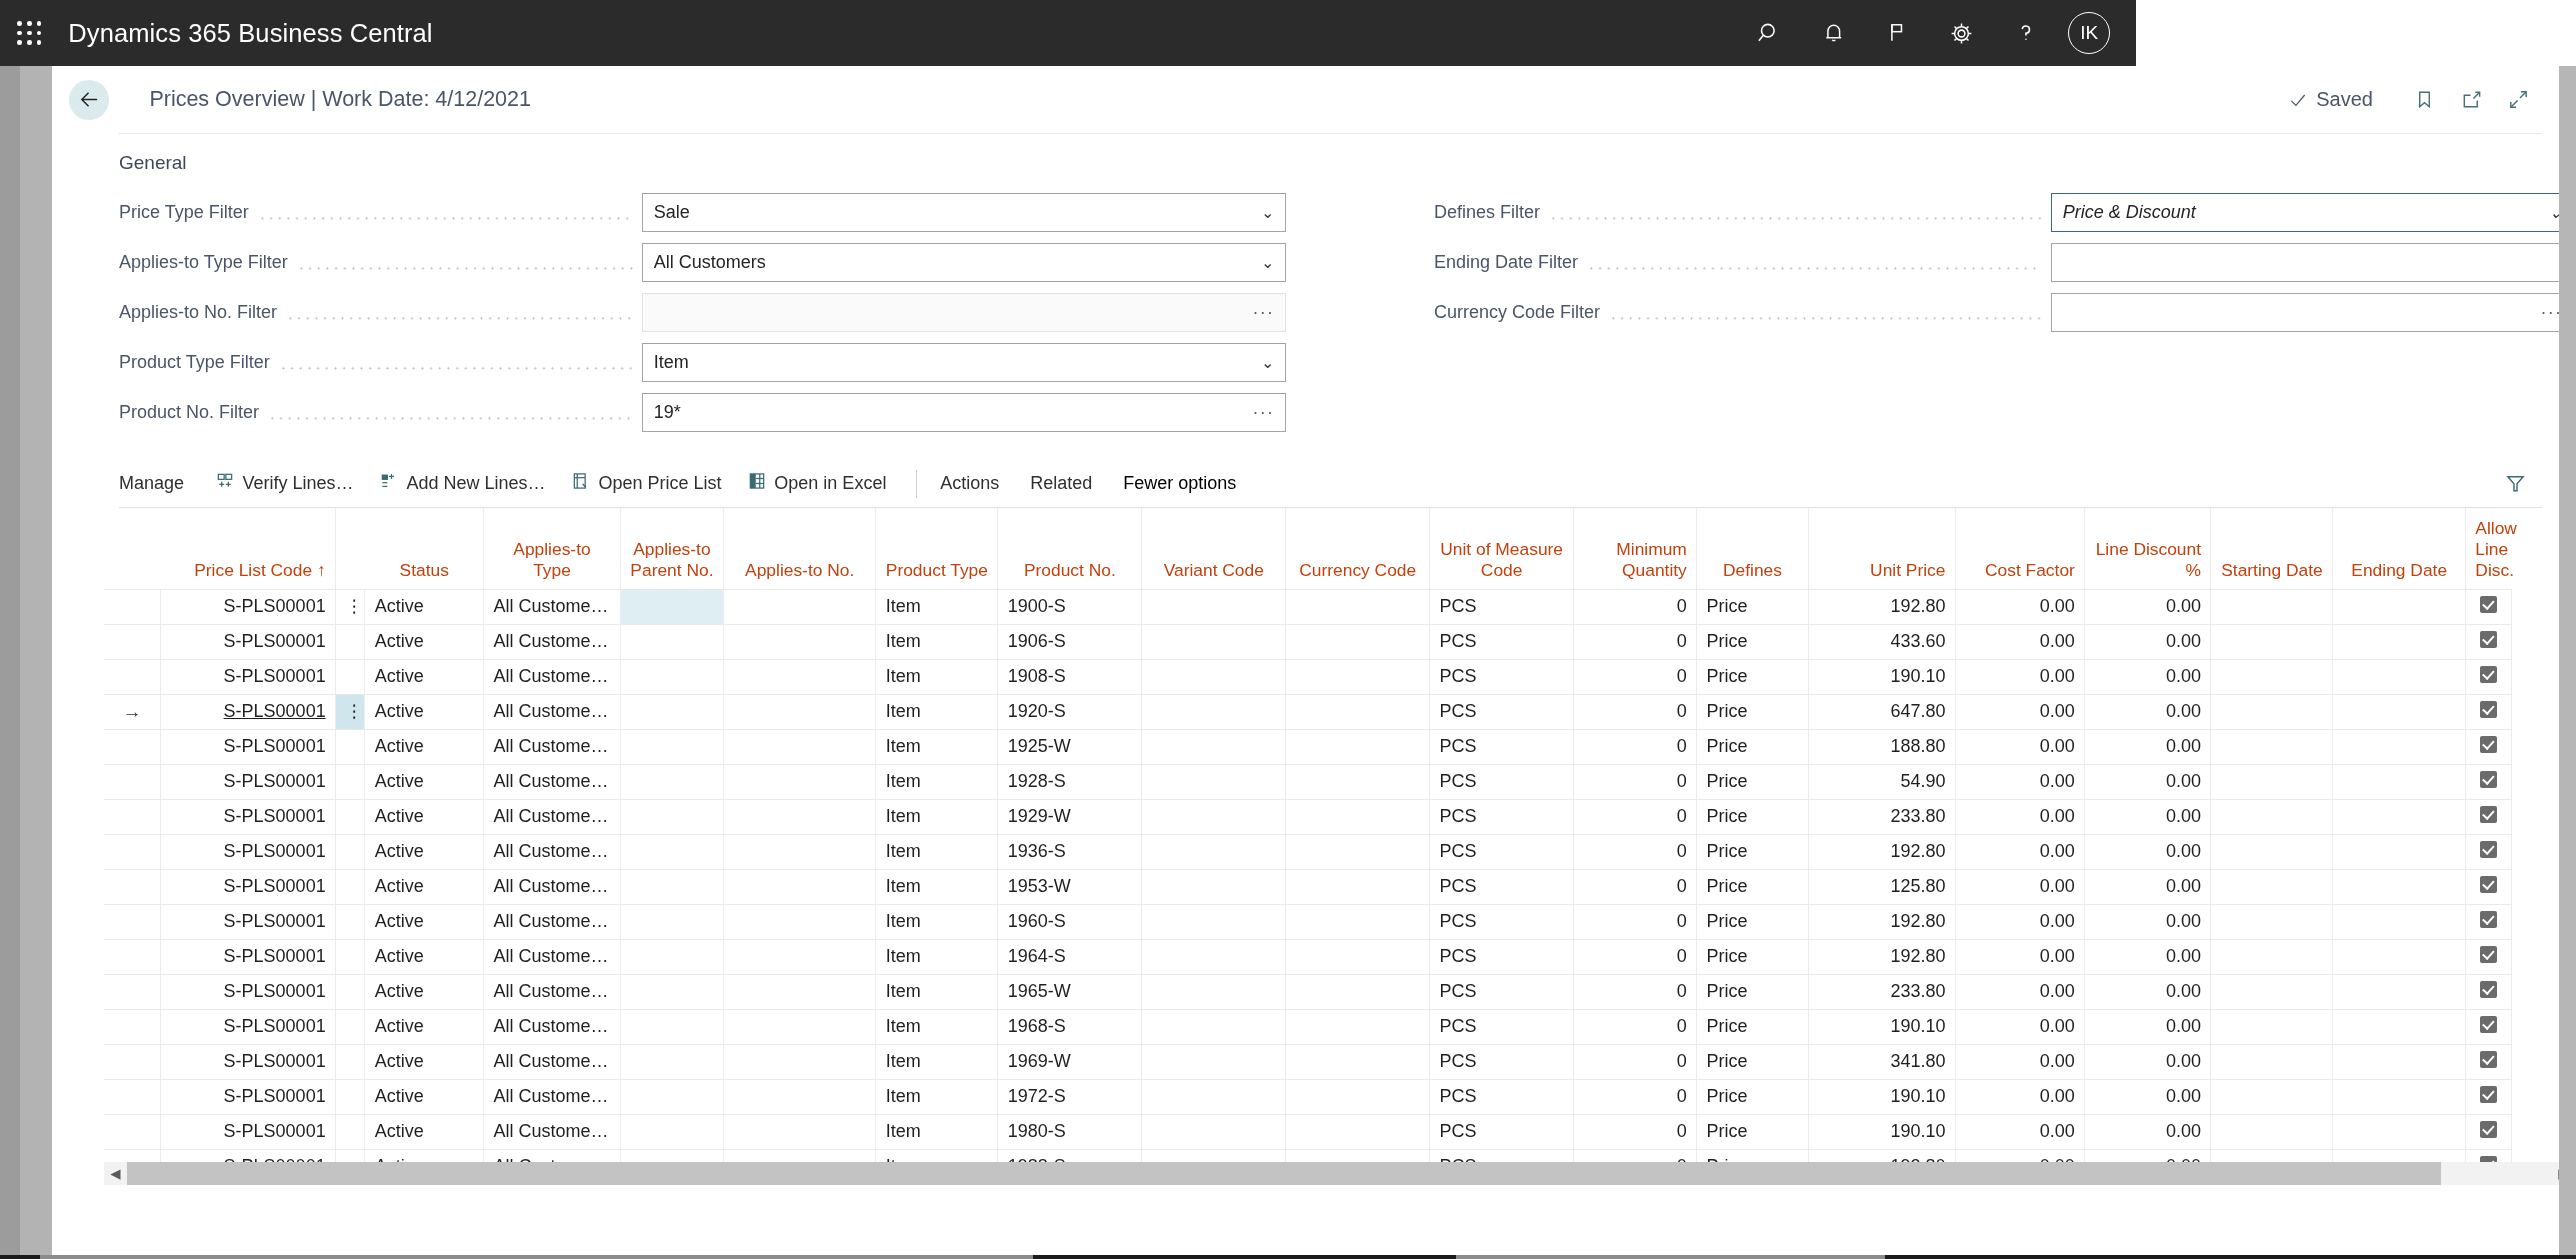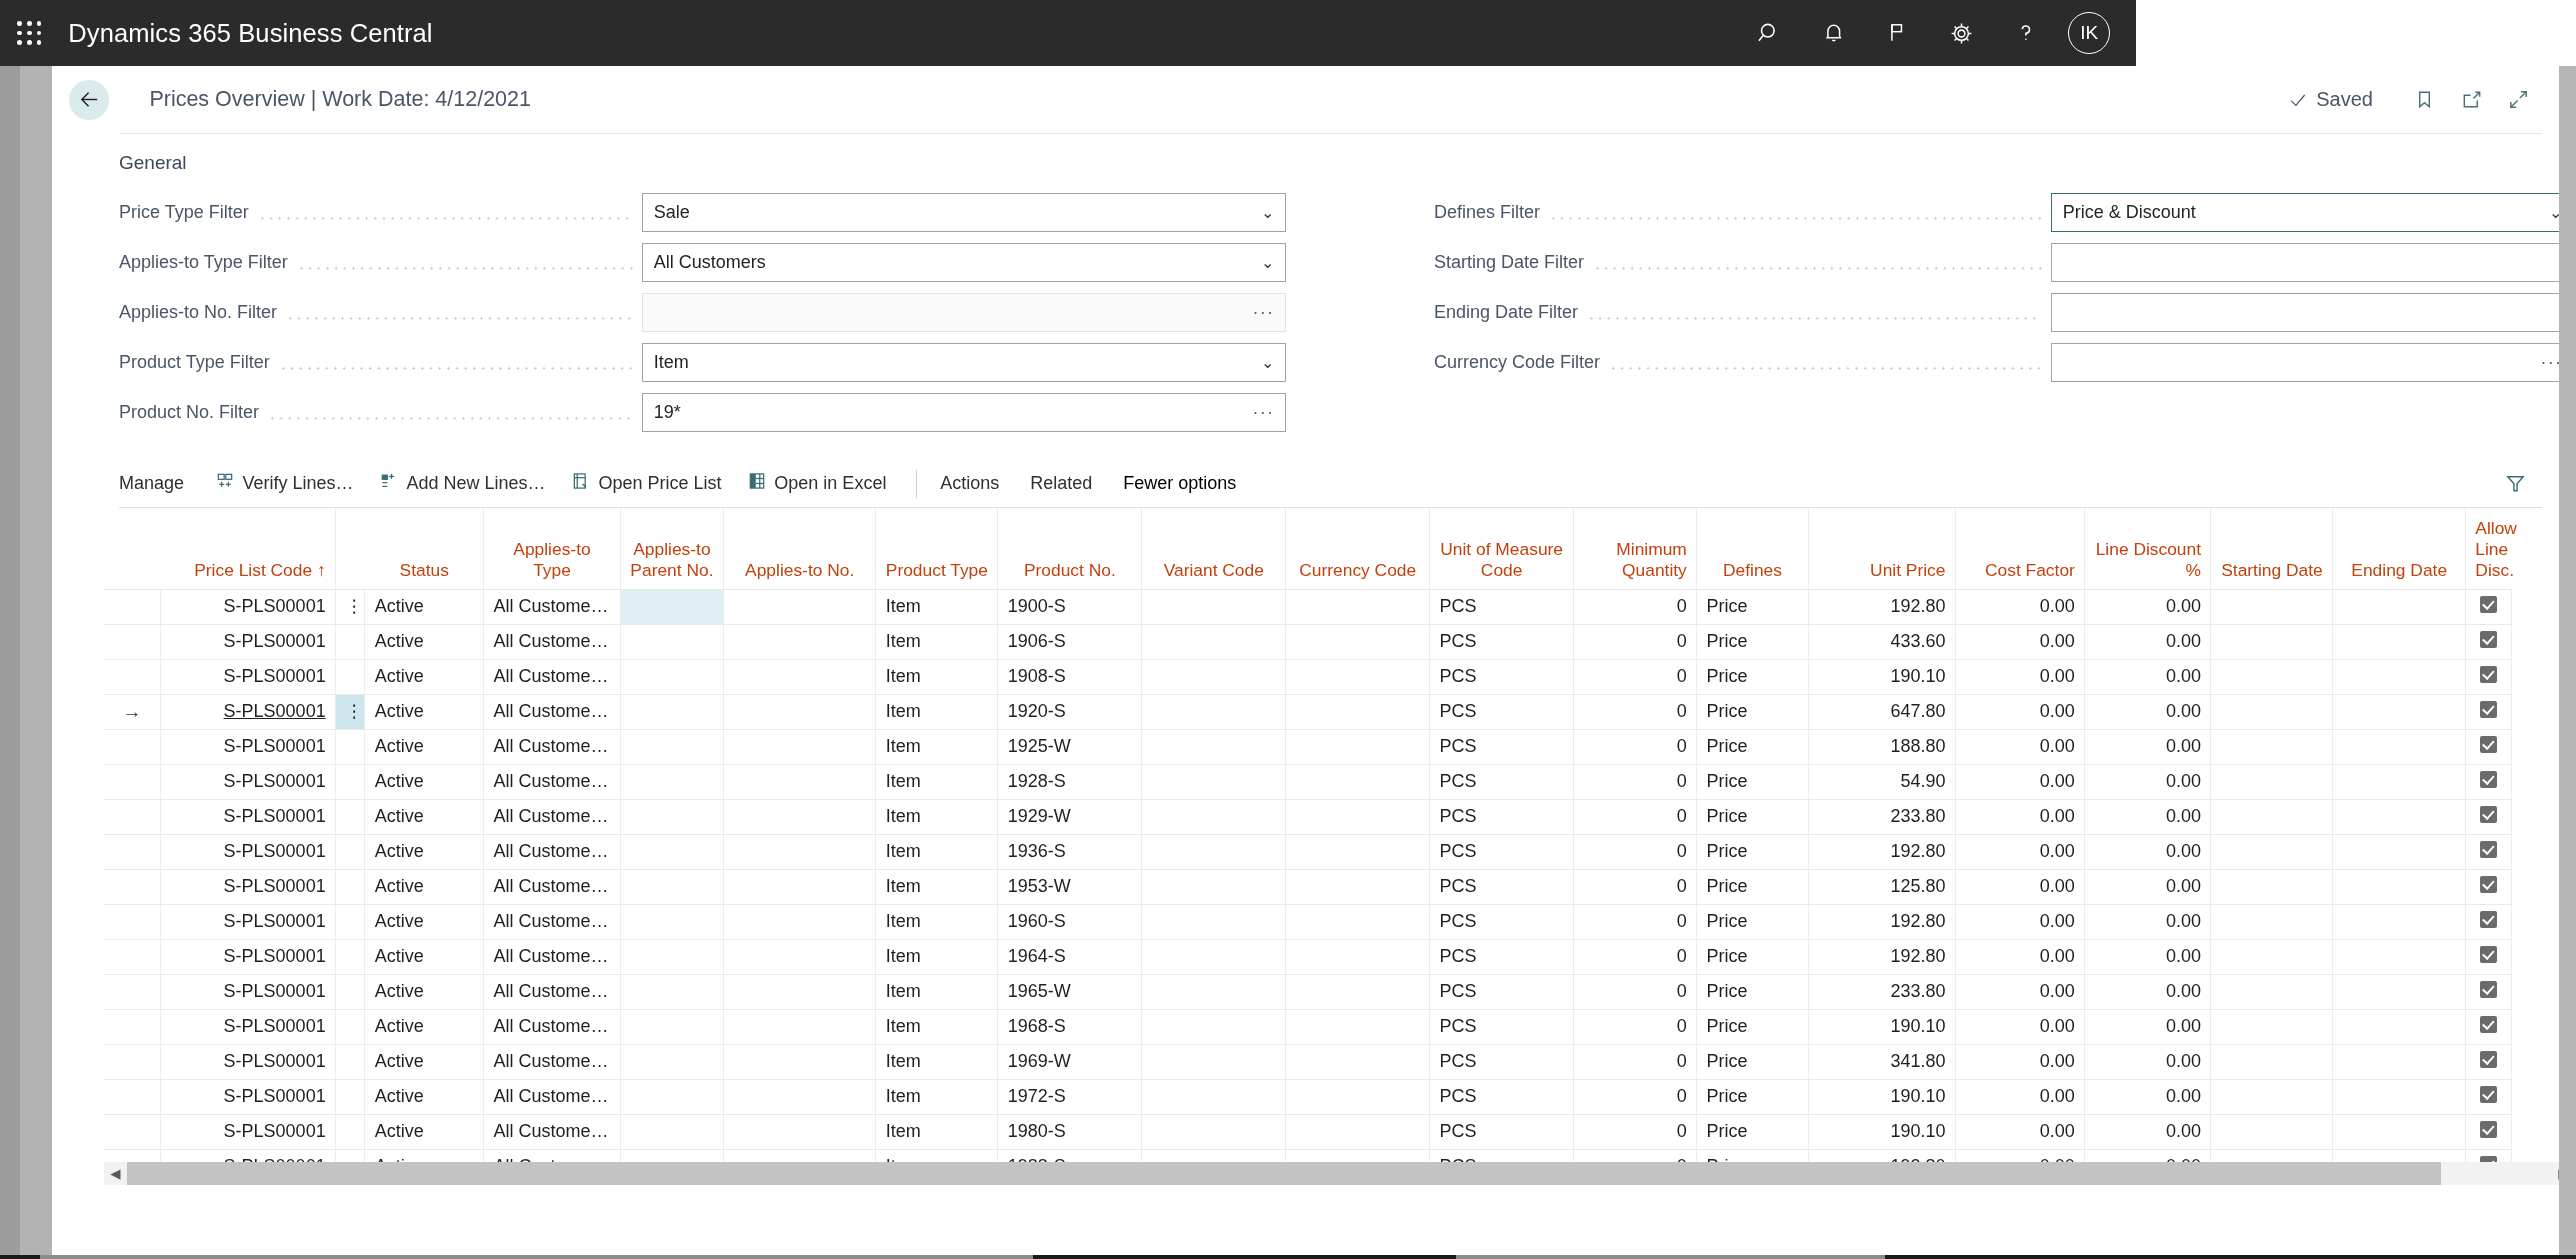--- a/index.html
+++ b/index.html
@@ -122,21 +122,21 @@
   }
   .ctrl.w-left  { flex-basis: 644px; justify-content: center; }
   .ctrl.w-right { flex-basis: 523px; }
   .inputbox {
     width: 100%; height: 39px;
     border: 0.7px solid #a3a3a3; background: #ffffff;
     display: flex; align-items: center;
     padding: 0 10.7px; font-size: 18px; color: #242424;
     cursor: text;
   }
-  .inputbox.focused { border: 1.3px solid #3b6c73; }
+  .inputbox.focused { border: 1.3px solid #3b6c73; font-style: italic; }
   .inputbox.soft { border-color: #e3e3e3; background: #fafafa; }
   .inputbox .val { flex: 1 1 auto; white-space: nowrap; overflow: hidden; }
   .chev { flex: 0 0 auto; color: #3b3b3b; font-size: 16px; margin-left: 6.7px; }
   .ellip { flex: 0 0 auto; color: #5a5a5a; font-size: 18px; letter-spacing: 1.3px; margin-left: 6.7px; }
 
   
   .actionbar {
     margin: 23px 0 0 67px;
     width: 2423px;
     height: 48px;
@@ -409,29 +409,20 @@
           <span class="fieldlabel">Defines Filter</span>
           <span class="dots"></span>
           <span class="ctrl w-right">
             <span class="inputbox focused">
               <span class="val">Price &amp; Discount</span>
               <span class="chev">⌄</span>
             </span>
           </span>
         </div>
 
-        <div class="fieldrow">
-          <span class="fieldlabel">Starting Date Filter</span>
-          <span class="dots"></span>
-          <span class="ctrl w-right">
-            <span class="inputbox">
-              <span class="val"></span>
-            </span>
-          </span>
-        </div>
 
         <div class="fieldrow">
           <span class="fieldlabel">Ending Date Filter</span>
           <span class="dots"></span>
           <span class="ctrl w-right">
             <span class="inputbox">
               <span class="val"></span>
             </span>
           </span>
         </div>

